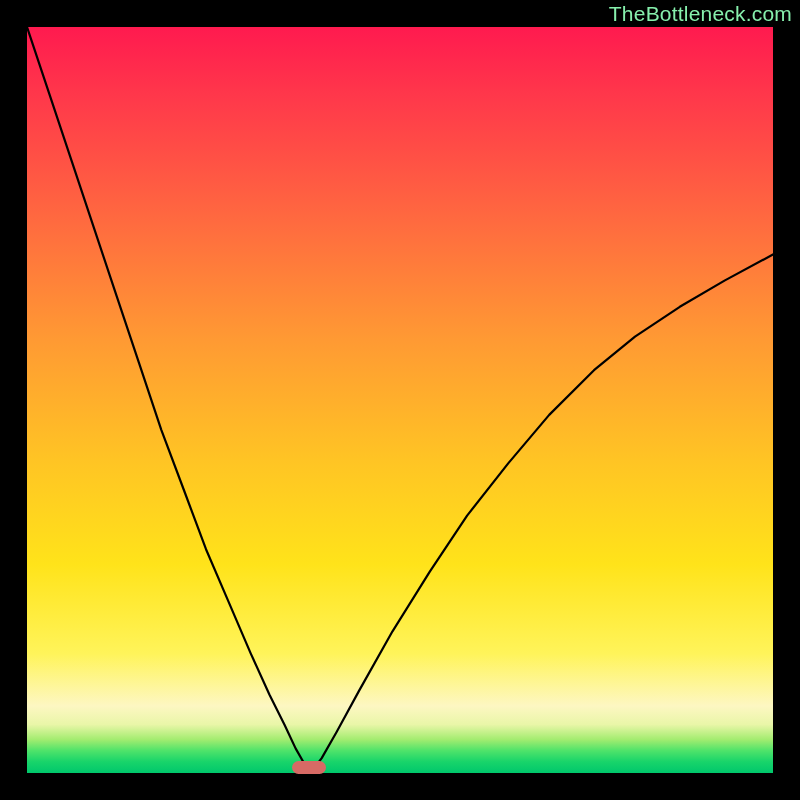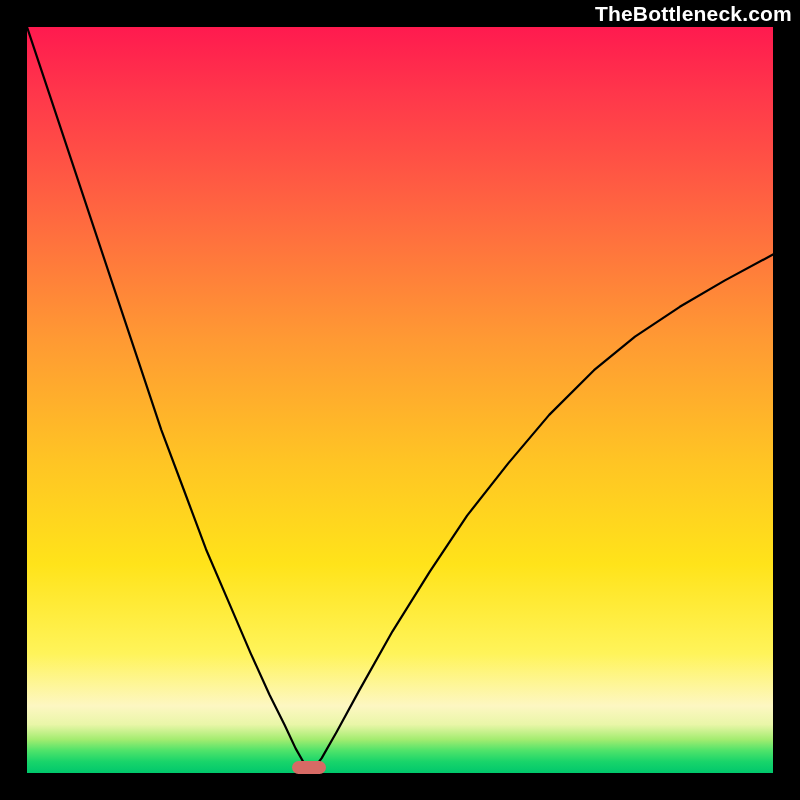--- a/index.html
+++ b/index.html
@@ -41,22 +41,22 @@
       #4fe36a 97%,
       #18d46a 98.5%,
       #00c76c 100%
     );
   }
   .watermark {
     position: absolute;
     top: 2px;
     right: 8px;
     font-size: 21px;
-    color: #ffffff;
-    font-weight: 700;
+    color: #86efac;
+    font-weight: 400;
     letter-spacing: 0.2px;
     user-select: none;
   }
   .curve-svg {
     position: absolute;
     left: 27px;
     top: 27px;
     width: 746px;
     height: 746px;
     display: block;

